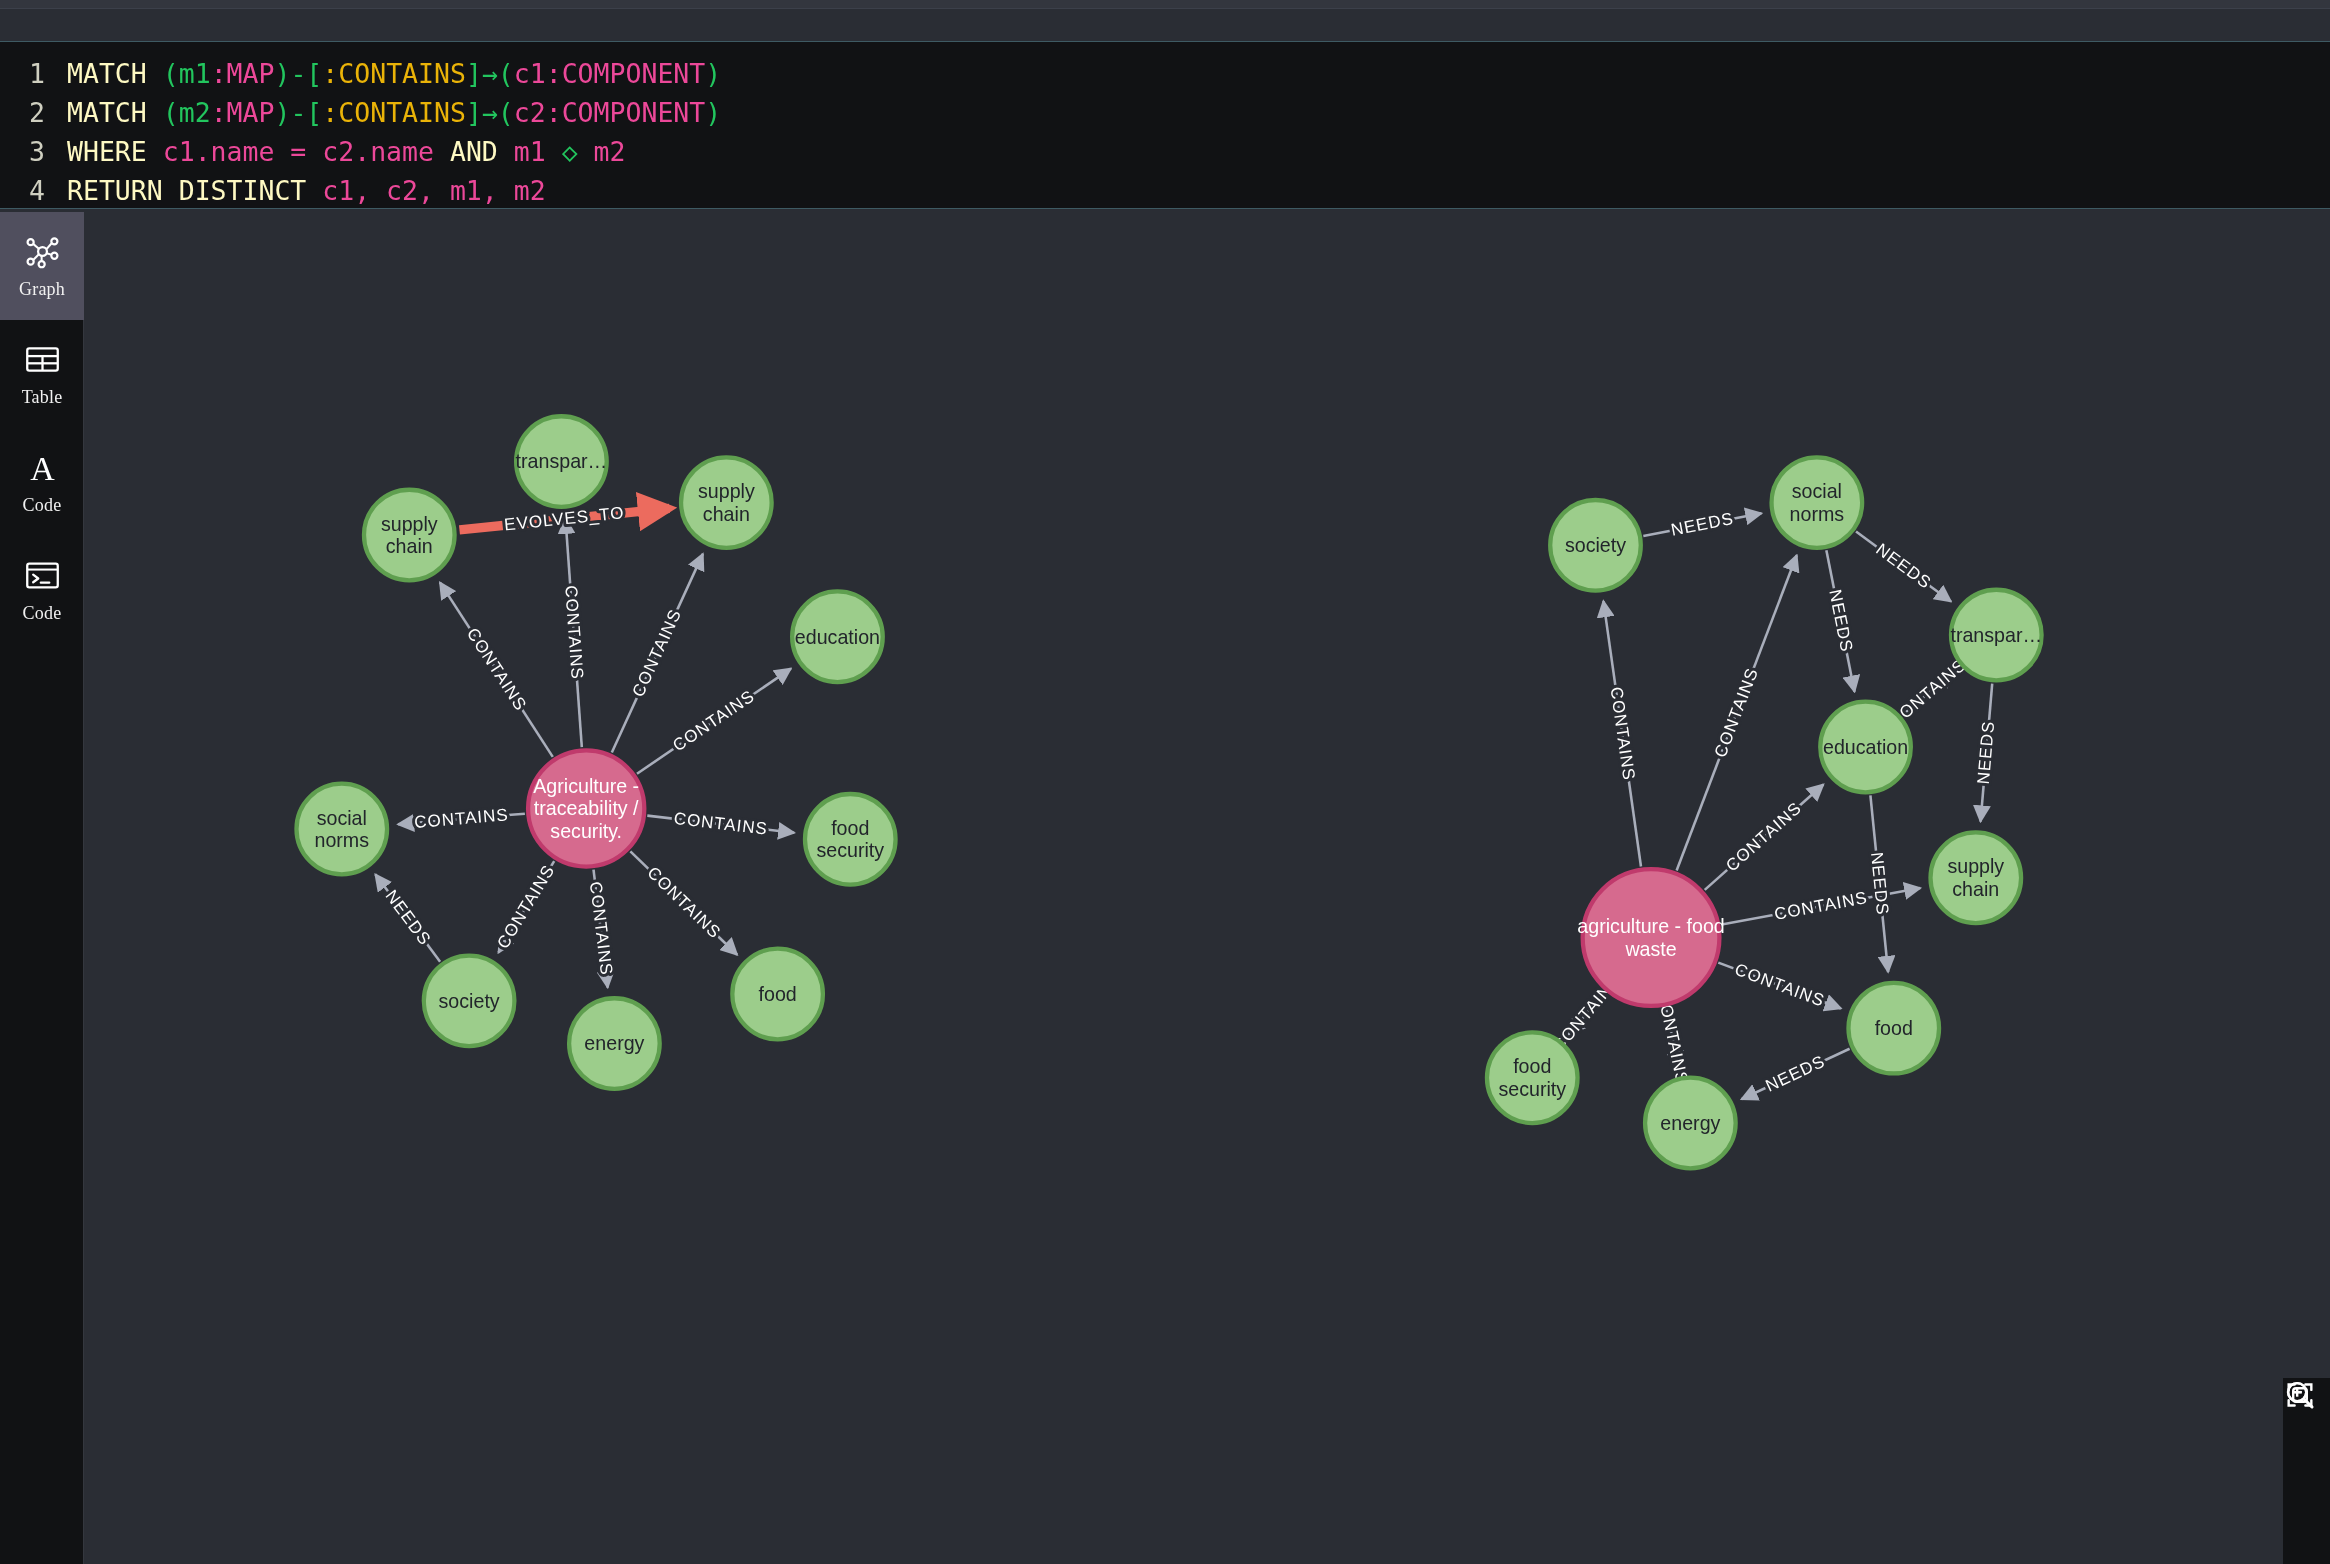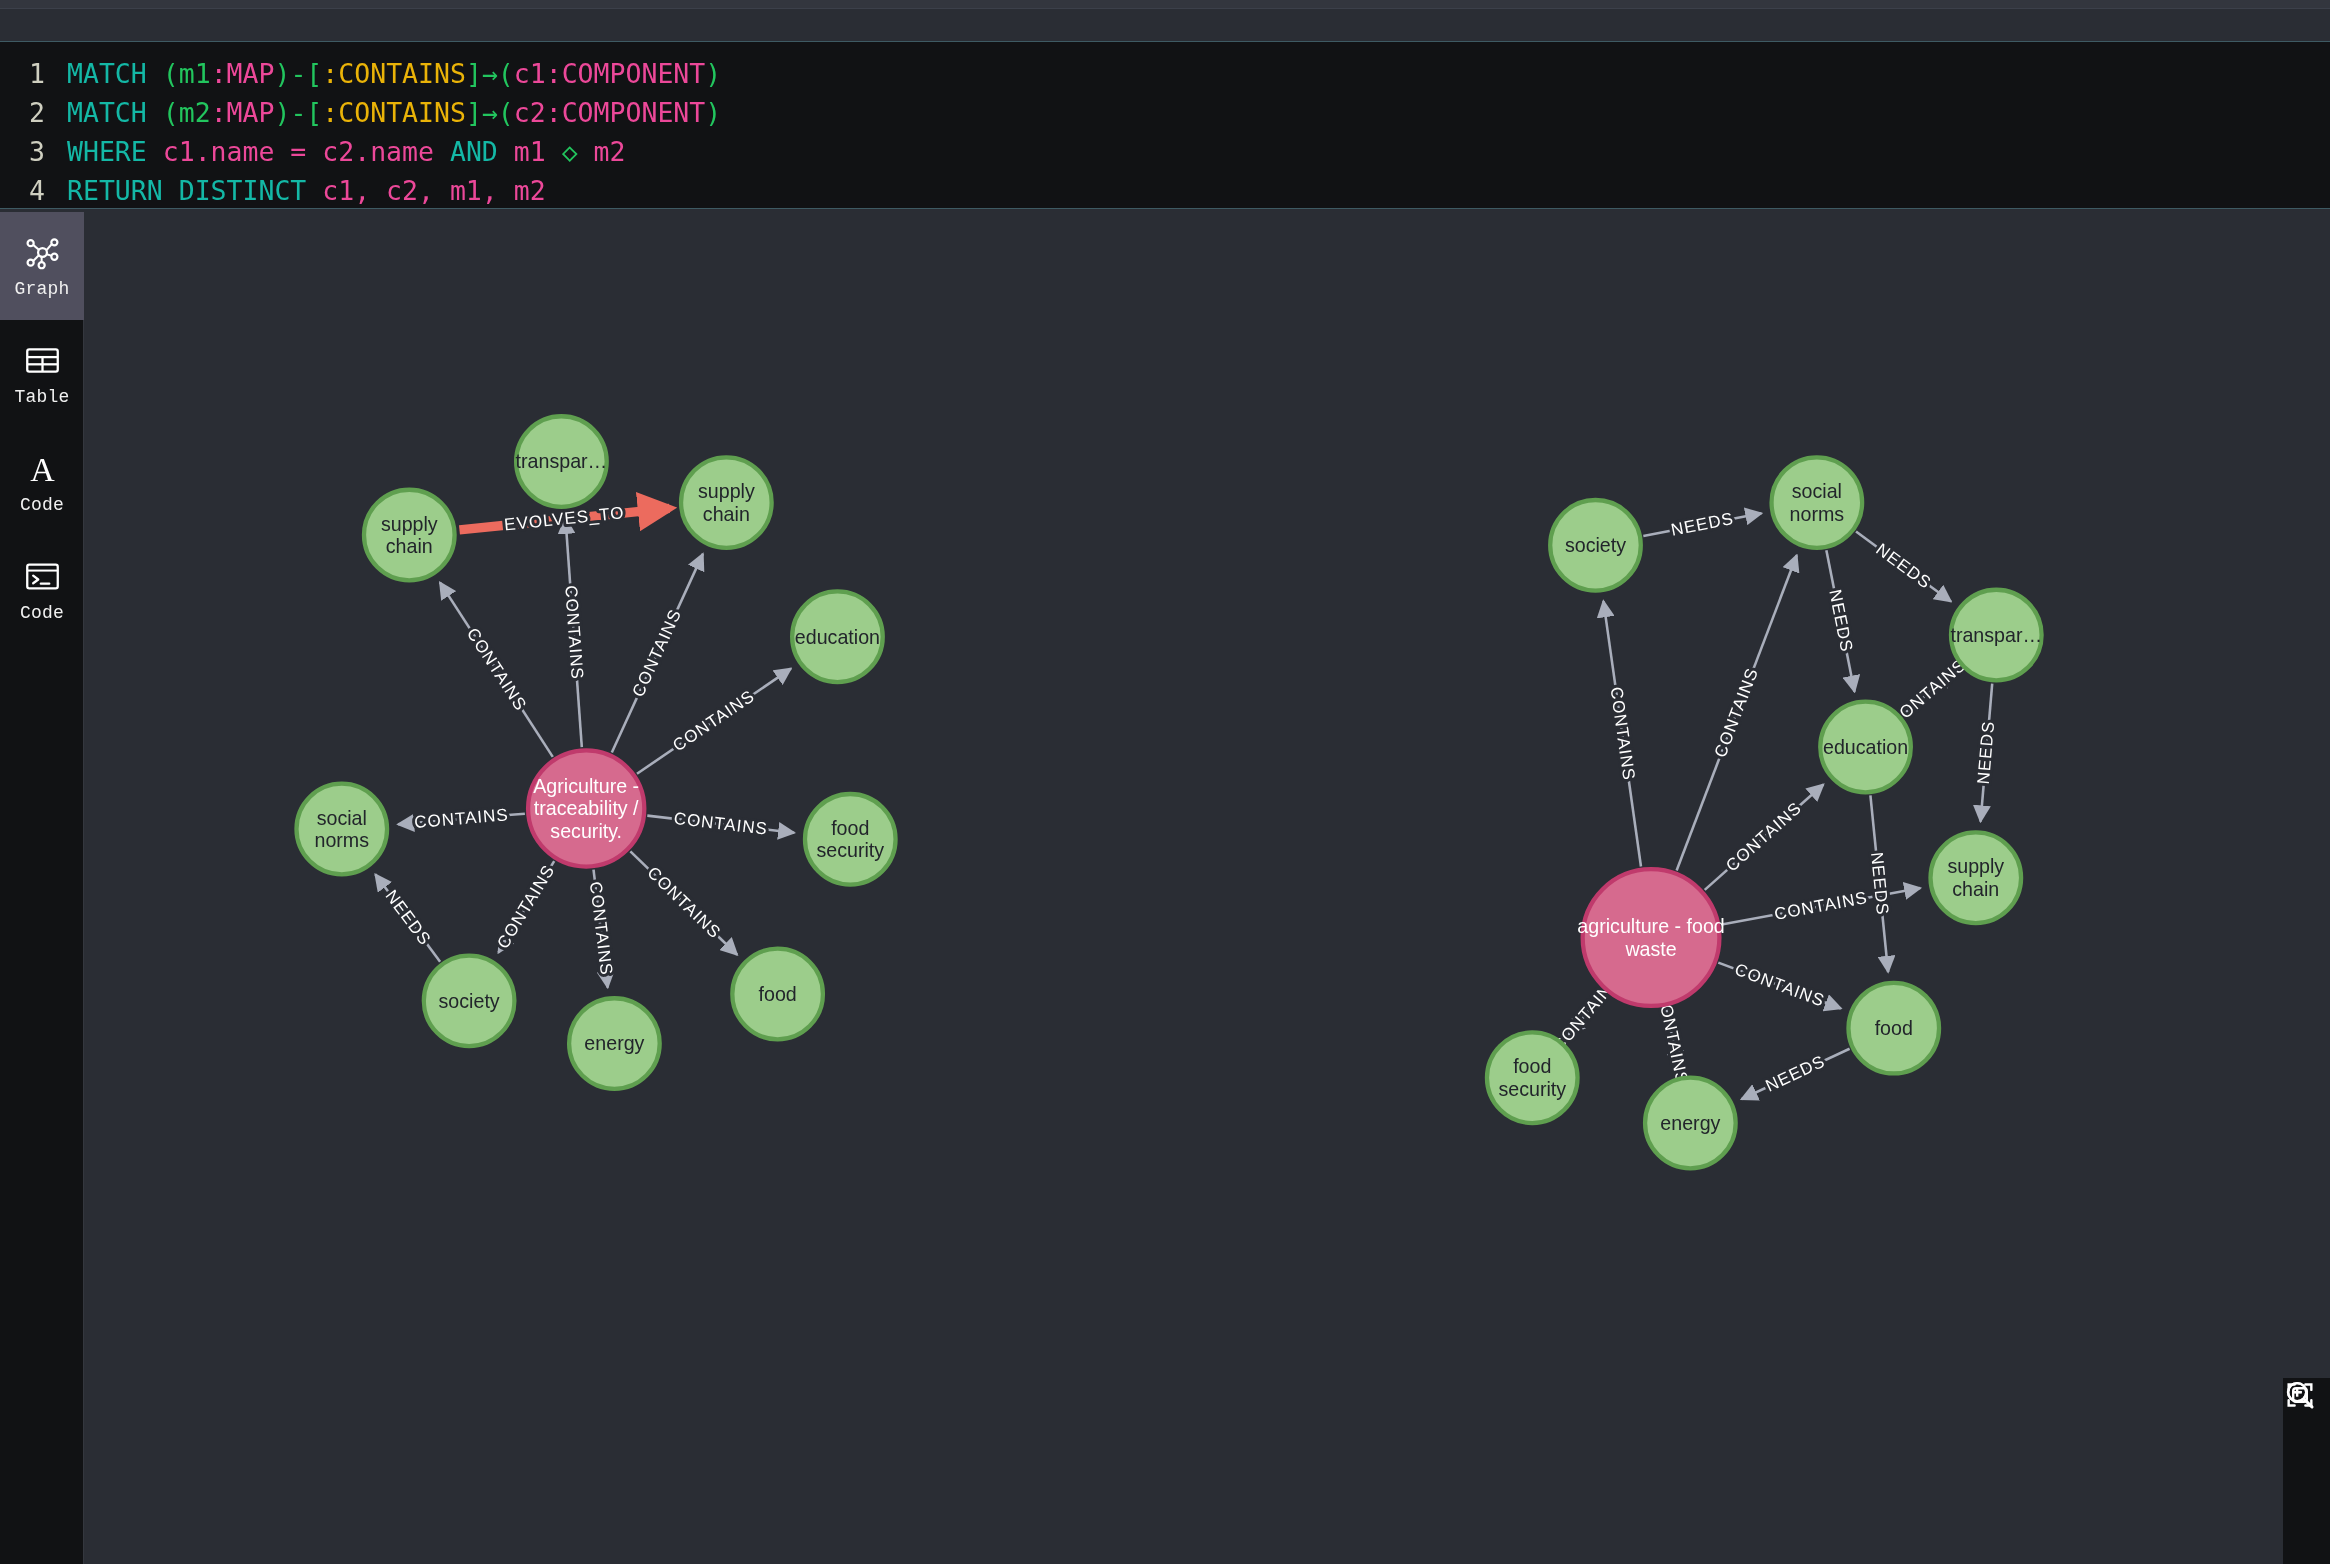--- a/index.html
+++ b/index.html
@@ -29,40 +29,40 @@
     display: flex; align-items: baseline;
     height: 39px;
     font-family: "DejaVu Sans Mono", "Liberation Mono", monospace;
     font-size: 26.5px; line-height: 39px;
     white-space: pre;
   }
   .gutter {
     width: 67px; text-align: right; padding-right: 22px;
     color: #cfcfc0; font-family: "DejaVu Sans Mono", monospace; font-size: 26.5px;
   }
-  .kw   { color: #14b8a6; }
+  .kw   { color: #fef9c3; }
   .rel  { color: #eab308; }
   .punc { color: #22c55e; }
   .plain{ color: #ec4899; }
 
   
   .sidebar {
     position: absolute; left: 0; top: 212px; width: 84px; height: 1352px;
     background: #111214;
     border-right: 0.9px solid #34373e;
   }
   .side-item {
     width: 84px; height: 108px;
     display: flex; flex-direction: column; align-items: center; justify-content: center;
     gap: 7.7px; cursor: pointer;
   }
   .side-item.active { background: #504f5e; }
   .side-item .ico { width: 39px; height: 39px; display:block; }
   .side-item .lbl {
-    color: #f1f1f1; font-size: 18px; font-family: Liberation Mono, monospace;
+    color: #f1f1f1; font-size: 18px; font-family: Liberation Serif, serif;
     letter-spacing: 0.2px;
   }
 
   
   .canvas {
     position: absolute; left: 84px; top: 212px;
     width: 2247px; height: 1352px;
     background: #2a2d34; overflow: hidden;
   }
   .canvas svg { position: absolute; left: 0; top: 0; }

